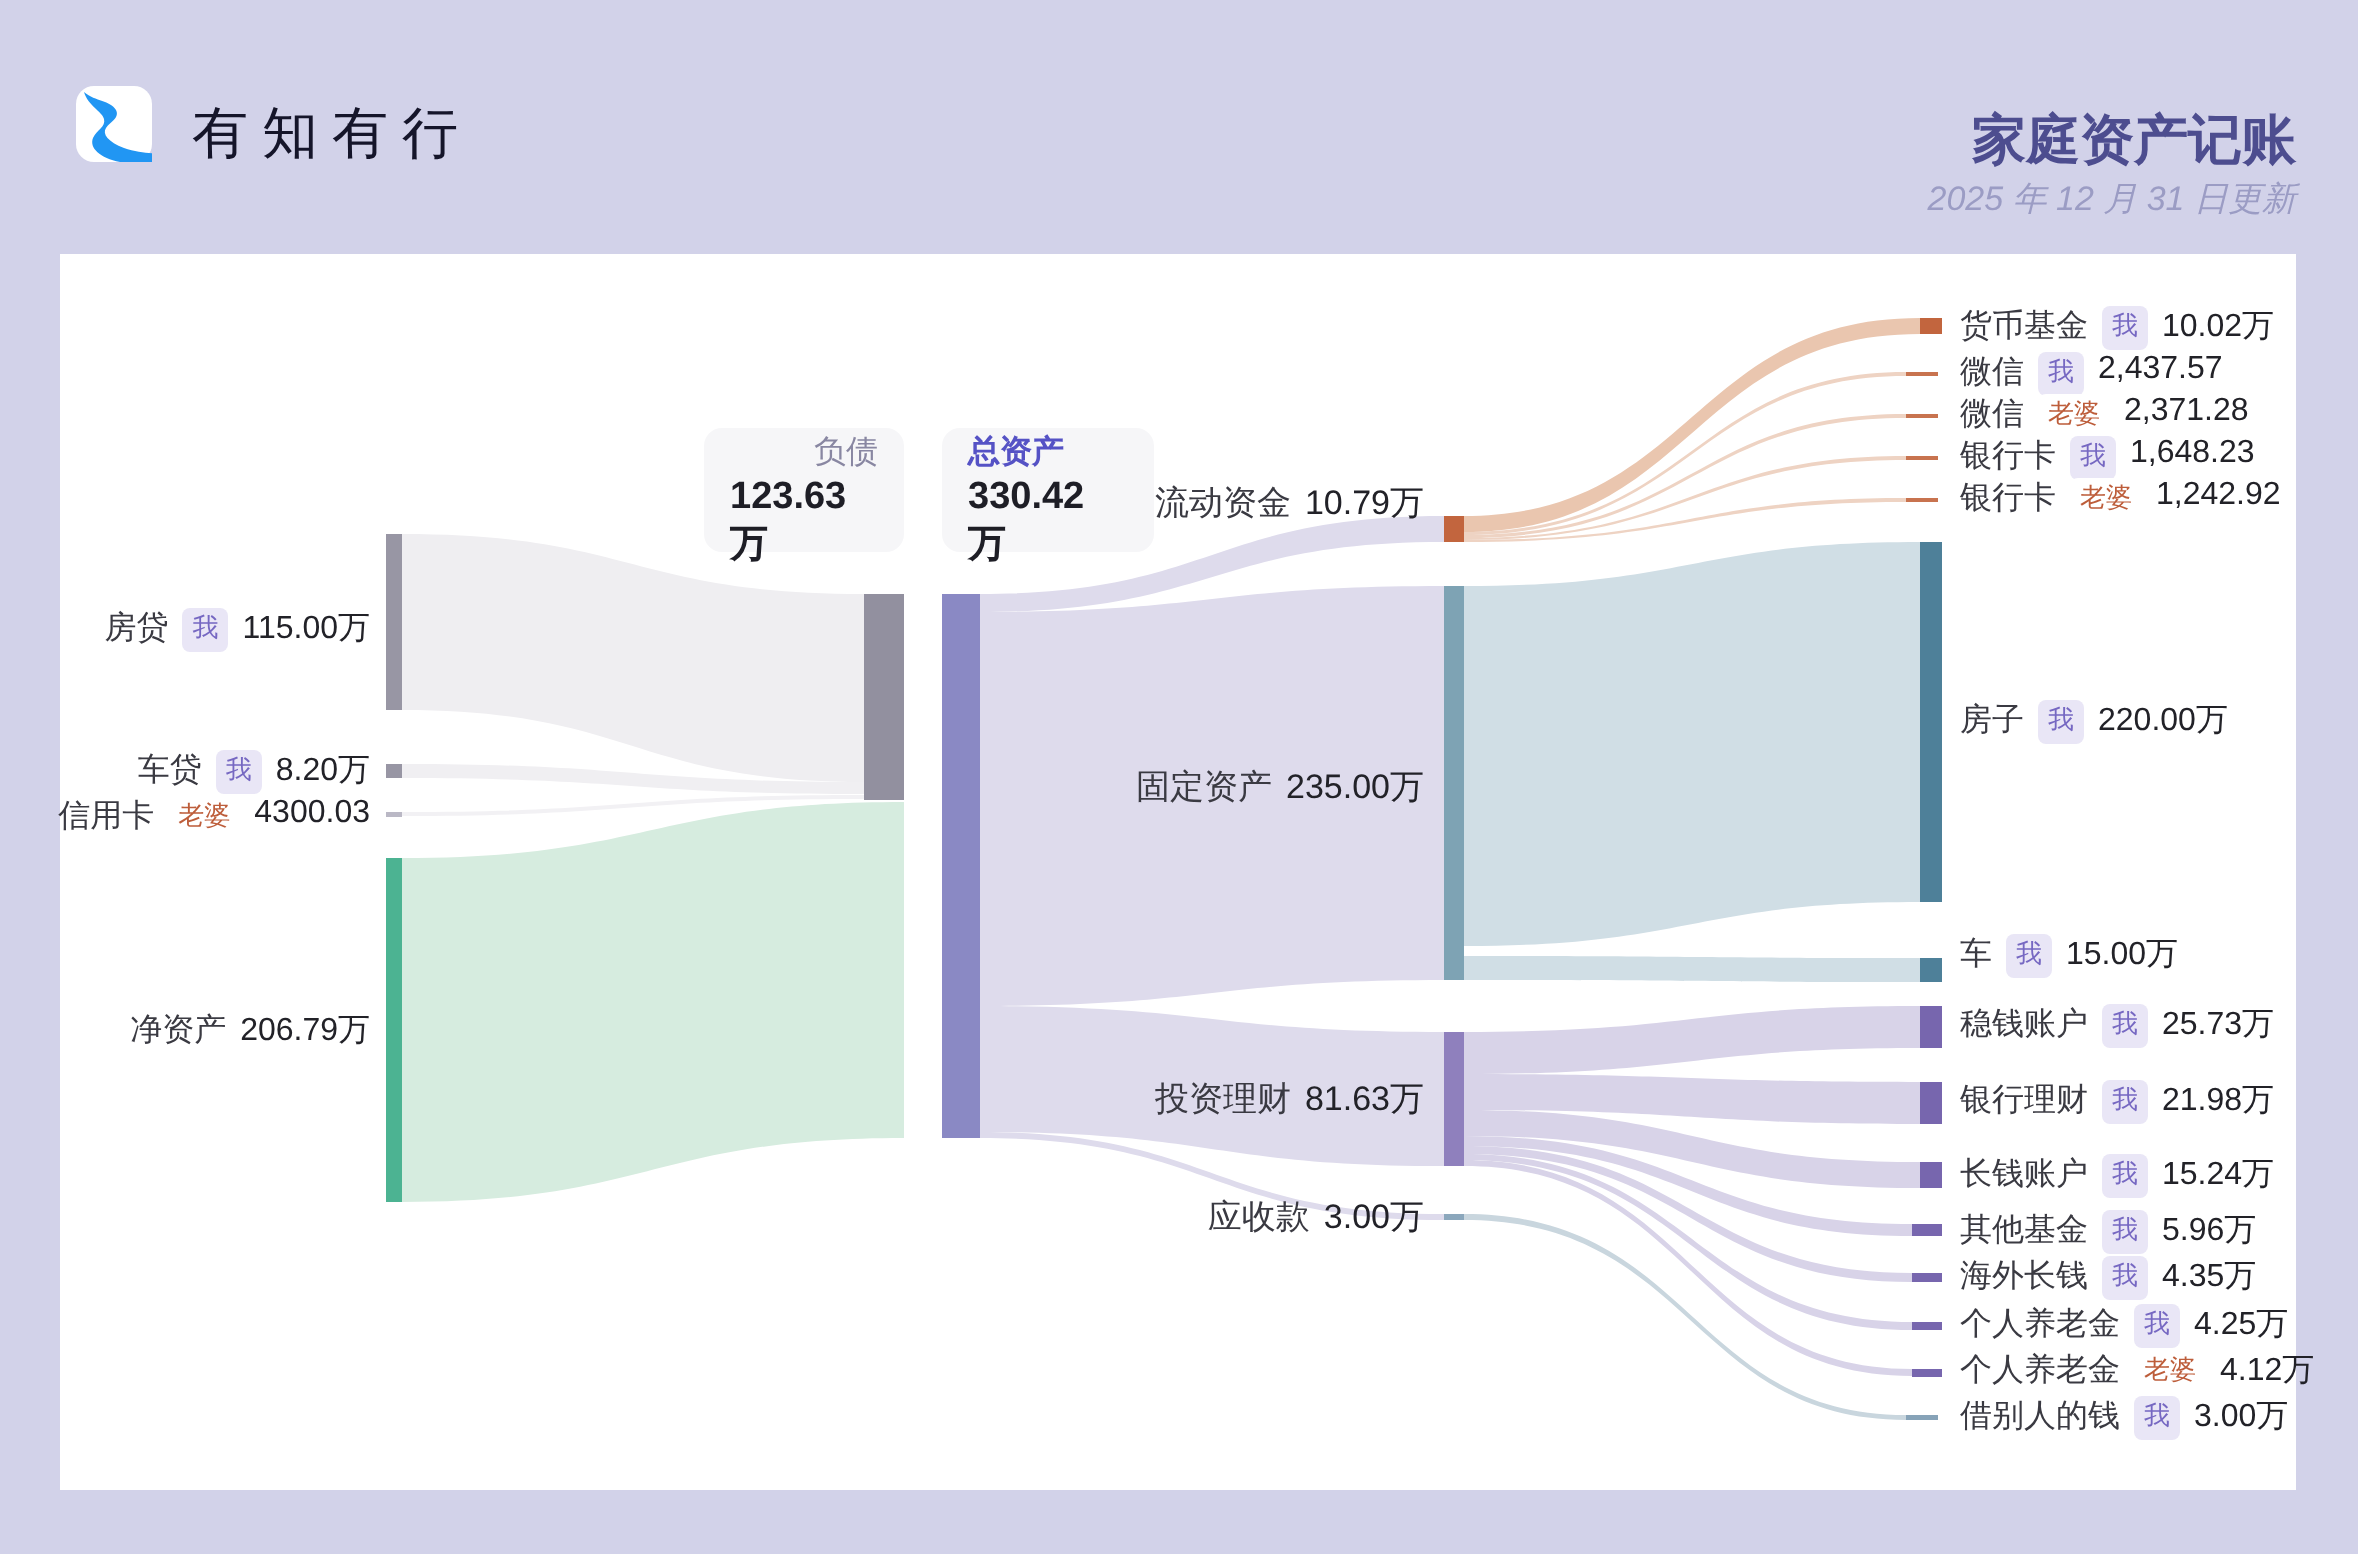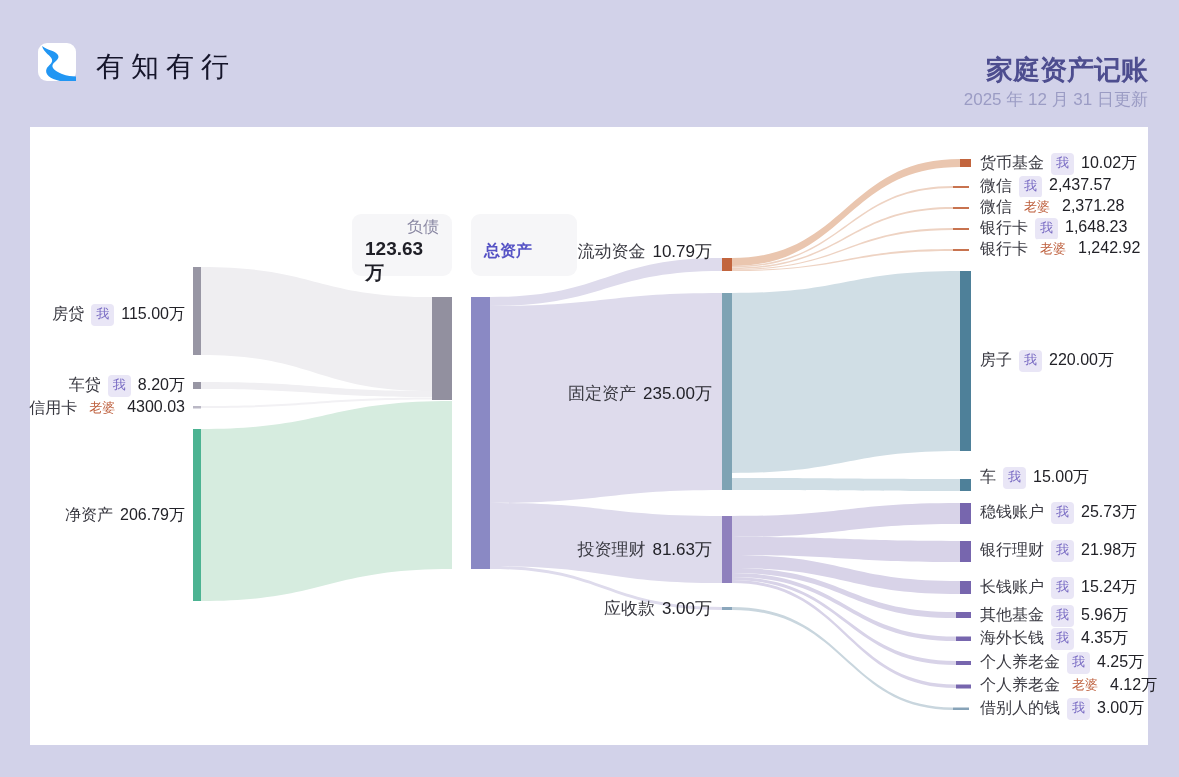--- a/index.html
+++ b/index.html
@@ -8,21 +8,21 @@
     background:#d2d2e9;
     font-family:"Liberation Sans","DejaVu Sans",sans-serif;
     color:#2b2b33;
   }
   
   .logo-box{position:absolute;left:38px;top:43px;width:38px;height:38px;background:#ffffff;border-radius:9px;}
   .logo-box svg{position:absolute;left:0;top:0;}
   .logo-text{position:absolute;left:96px;top:48px;font-family:"DejaVu Serif","Liberation Serif",serif;
     font-size:28px;letter-spacing:7px;color:#15152a;}
   .hdr-title{position:absolute;right:31px;top:52px;font-size:27px;font-weight:bold;color:#4d4d8f;text-align:center;}
-  .hdr-date{position:absolute;right:31px;top:88px;font-size:17px;color:#9b9cc4;text-align:right;}
+  .hdr-date{position:absolute;right:31px;top:88px;font-size:17px;color:#9b9cc4;text-align:right;font-style:italic;}
   
   .card{position:absolute;left:30px;top:127px;width:1118px;height:618px;background:#ffffff;}
   svg.sankey{position:absolute;left:0;top:0;pointer-events:none;}
   
   .sum-card{position:absolute;top:214px;height:62px;background:#f6f6f8;border-radius:9px;
     display:flex;flex-direction:column;justify-content:center;padding:0 13px;box-sizing:border-box;}
   .sum-liab{left:352px;width:100px;align-items:flex-end;}
   .sum-total{left:471px;width:106px;align-items:flex-start;}
   .sum-label{font-size:16px;color:#8987a2;line-height:20px;margin-top:12px;}
   .sum-total .sum-label{color:#5552c5;font-weight:bold;}
@@ -110,20 +110,21 @@
   <rect x="956" y="684.5" width="15" height="4" fill="#7766ae"></rect>
   <rect x="953" y="707.5" width="16" height="2.5" fill="#87a3b8"></rect>
 </svg>
 
 <div class="sum-card sum-liab">
   <div class="sum-label">负债</div>
   <div class="sum-value">123.63万</div>
 </div>
 <div class="sum-card sum-total">
   <div class="sum-label">总资产</div>
+  <div class="sum-value">330.42 万</div>
 </div>
 
 <div class="lbl row-left" style="top:304px">
   <span class="nm">房贷</span>
   <span class="badge me">我</span>
   <span class="val">115.00万</span>
 </div>
 <div class="lbl row-left" style="top:375px">
   <span class="nm">车贷</span>
   <span class="badge me">我</span>

